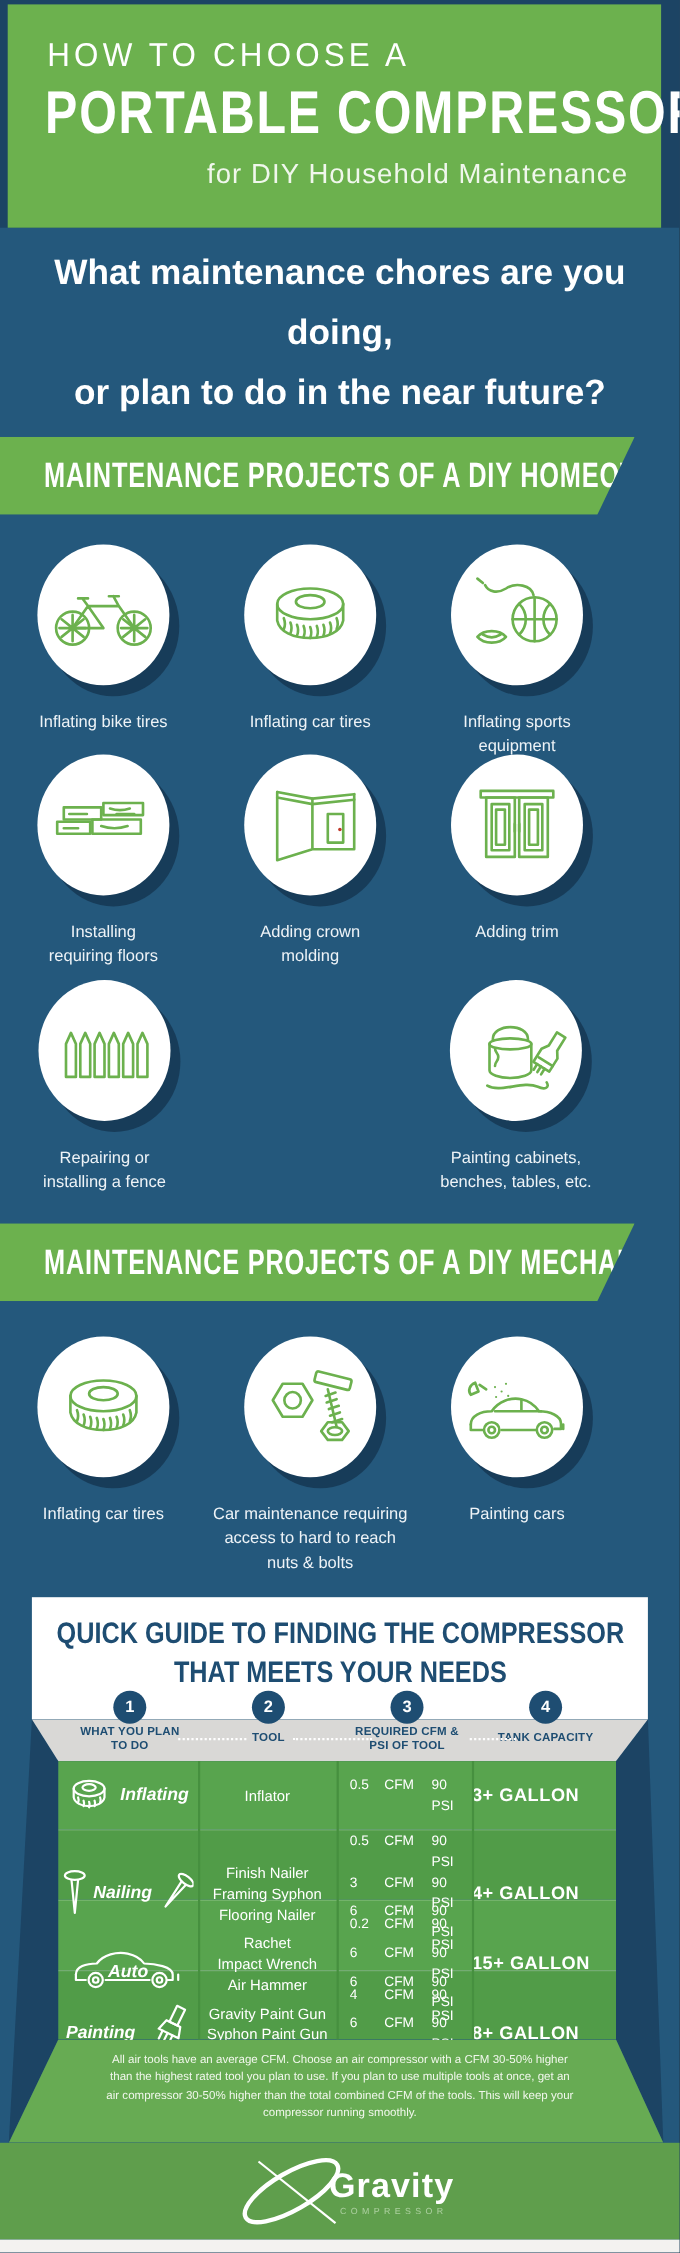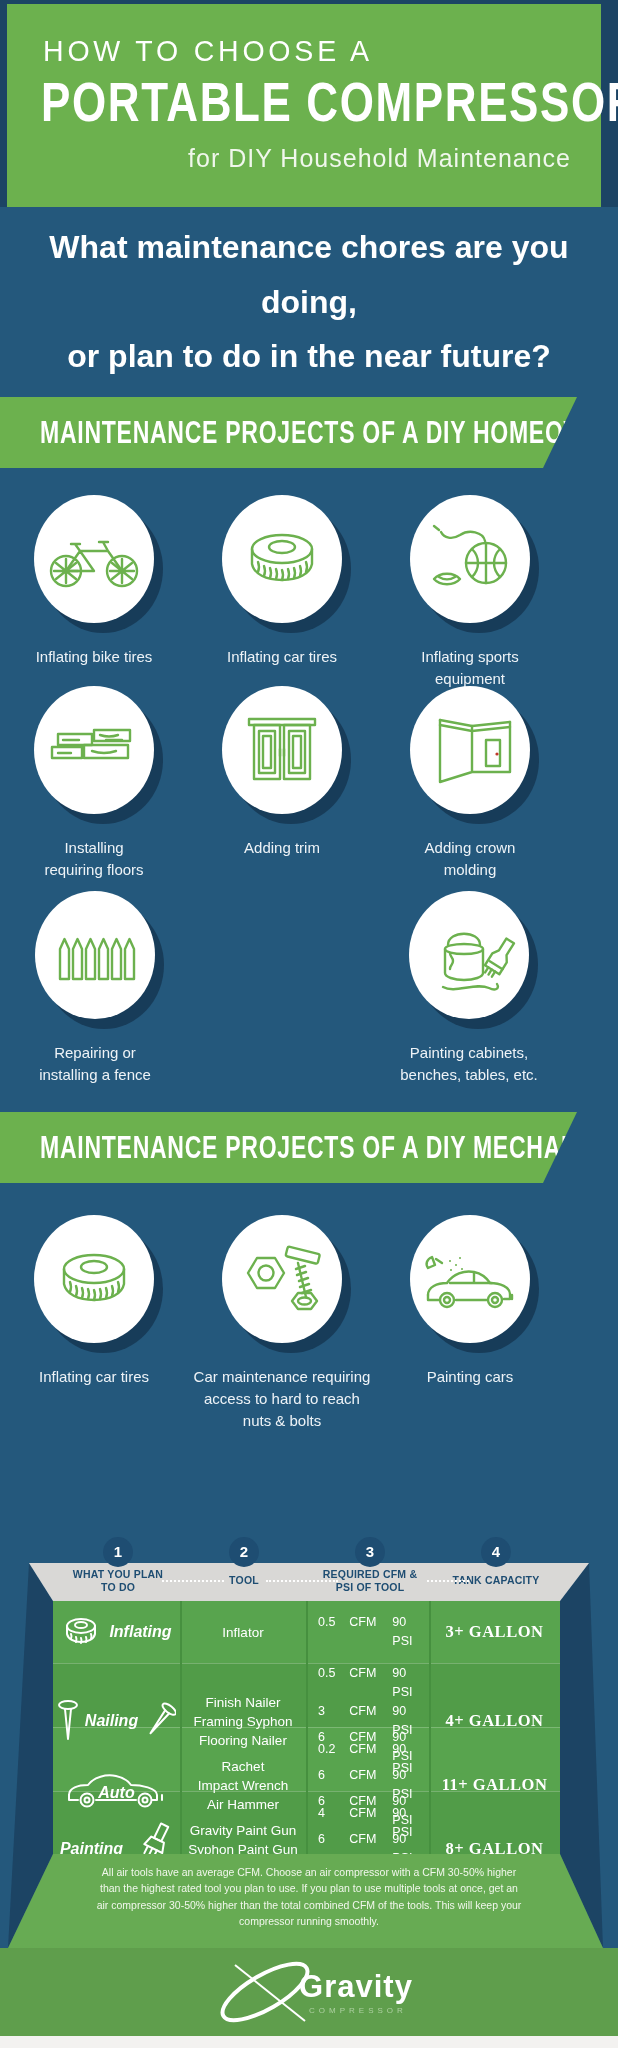--- a/index.html
+++ b/index.html
@@ -54,21 +54,21 @@
   .qg-table{position:absolute;left:53px;top:1601px;width:507px;height:253px;}
   .t-row{display:grid;grid-template-columns:127px 126px 123px 131px;align-items:center;}
   .t-row.alt{background:var(--rowB);} .t-row:not(.alt){background:var(--rowA);}
   .t-row + .t-row{border-top:1px solid rgba(255,255,255,.22);}
   .vsep{position:absolute;top:0;width:2px;height:253px;background:var(--sep);}
   .cat{display:flex;align-items:center;justify-content:center;gap:6px;color:#fff;
        font-size:16px;font-weight:bold;font-style:italic;}
   .tools{text-align:center;color:#fff;font-size:13.5px;line-height:19px;}
   .specs{color:#fff;font-size:12.5px;line-height:19px;padding-left:12px;}
   .spec{display:flex;} .spec .v{width:32px;} .spec .u{width:44px;}
-  .tank{text-align:center;color:#fff;font-size:16.5px;font-weight:bold;letter-spacing:.5px;font-family:Liberation Serif, serif;}
+  .tank{color:#fff;font-size:16.5px;font-weight:bold;letter-spacing:.5px;}
   .qg-floor{position:absolute;left:0;top:1854px;width:618px;height:94px;background:var(--floor);
             clip-path:polygon(53px 0,560px 0,603px 94px,8px 94px);}
   .footnote{width:430px;margin:10px auto 0;text-align:center;color:#f1f7ec;font-size:10.5px;line-height:1.55;}
 
   
   .footer-band{position:absolute;left:0;top:1948px;width:618px;height:88px;background:var(--footerGreen);
                display:flex;align-items:center;justify-content:center;}
   .logo{display:flex;align-items:center;}
   .logo-text{display:flex;flex-direction:column;margin-left:-26px;}
   .brand{color:#fff;font-size:31px;font-weight:bold;letter-spacing:1px;}
@@ -144,47 +144,47 @@
         <svg class="ic" width="96" height="60" viewBox="0 0 96 60" stroke-width="2">
           <rect x="12" y="14" width="34" height="11"></rect>
             <rect x="48" y="10" width="36" height="11"></rect>
           <rect x="6" y="27" width="30" height="11"></rect>
             <rect x="38" y="25" width="44" height="13"></rect>
           <path d="M17 20h16M54 15q9 3 18 0M12 33h13M46 31q12 4 24 0M60 20h16"></path>
         </svg>
       </div>
       <div class="label pre">Installing
 requiring floors</div>
+    </div>
+    <div class="cell">
+      <div class="disc">
+        <svg class="ic" width="88" height="80" viewBox="0 0 88 80" stroke-width="2">
+          <path d="M14 10v62M14 72 46 62M46 16v46M84 12v50M46 62 84 62"></path>
+          <path d="M14 10 46 16M14 15 46 21M46 16 84 12M46 21 84 17"></path>
+          <rect x="60" y="30" width="14" height="26"></rect>
+          <circle cx="71" cy="44" r="1.6" fill="#c0392b" stroke="none"></circle>
+        </svg>
+      </div>
+      <div class="label pre">Adding crown
+molding</div>
     </div>
     <div class="cell">
       <div class="disc">
         <svg class="ic" width="86" height="74" viewBox="0 0 86 74" stroke-width="2">
           <rect x="10" y="6" width="66" height="6"></rect>
           <rect x="15" y="12" width="26" height="54"></rect>
             <rect x="45" y="12" width="26" height="54"></rect>
           <rect x="20" y="18" width="16" height="42"></rect>
             <rect x="50" y="18" width="16" height="42"></rect>
           <rect x="24" y="23" width="8" height="32"></rect>
             <rect x="54" y="23" width="8" height="32"></rect>
           <path d="M41 36v7M45 36v7"></path>
         </svg>
       </div>
       <div class="label pre">Adding trim</div>
-    </div>
-    <div class="cell">
-      <div class="disc">
-        <svg class="ic" width="88" height="80" viewBox="0 0 88 80" stroke-width="2">
-          <path d="M14 10v62M14 72 46 62M46 16v46M84 12v50M46 62 84 62"></path>
-          <path d="M14 10 46 16M14 15 46 21M46 16 84 12M46 21 84 17"></path>
-          <rect x="60" y="30" width="14" height="26"></rect>
-          <circle cx="71" cy="44" r="1.6" fill="#c0392b" stroke="none"></circle>
-        </svg>
-      </div>
-      <div class="label pre">Adding crown
-molding</div>
     </div>
   </div>
 
   <div class="grid" id="grid-home-3">
     <div class="cell">
       <div class="disc">
         <svg class="ic" width="90" height="60" viewBox="0 0 90 60" stroke-width="2">
           <path d="M10 54V24l4.5-10 4.5 10v30z"></path>
             <path d="M23 54V24l4.5-10 4.5 10v30z"></path>
           <path d="M36 54V24l4.5-10 4.5 10v30z"></path>
@@ -269,20 +269,26 @@
       </div>
       <div class="label pre">Painting cars</div>
     </div>
   </div>
 
   <svg class="qg-wedges" viewBox="0 0 618 2048">
     <polygon points="29,1563 53,1601 53,1854 8,1948" fill="#1c4464"></polygon>
     <polygon points="589,1563 560,1601 560,1854 603,1948" fill="#1c4464"></polygon>
   </svg>
 
+  <div class="qg-white">
+    <div class="qg-title">
+        <span class="cond-c pre">QUICK GUIDE TO FINDING THE COMPRESSOR
+THAT MEETS YOUR NEEDS</span>
+      </div>
+  </div>
 
   <div class="qg-gray">
     <div class="g-label pre" style="left:29px;top:5px;">WHAT YOU PLAN
 TO DO</div>
     <div class="g-label" style="left:155px;top:11px;">TOOL</div>
     <div class="g-label pre" style="left:281px;top:5px;">REQUIRED CFM &amp;
 PSI OF TOOL</div>
     <div class="g-label" style="left:407px;top:11px;">TANK CAPACITY</div>
     <div class="dots" style="left:133px;width:62px;"></div>
     <div class="dots" style="left:237px;width:72px;"></div>
@@ -387,21 +393,21 @@
             <span class="v">6</span>
             <span class="u">CFM</span>
             <span>90 PSI</span>
           </div>
         <div class="spec">
             <span class="v">4</span>
             <span class="u">CFM</span>
             <span>90 PSI</span>
           </div>
       </div>
-      <div class="tank">11+ GALLON</div>
+      <div class="tank">15+ GALLON</div>
     </div>
 
     <div class="t-row alt" style="height:63px;">
       <div class="cat">
         <span>Painting</span>
         <svg class="wic" width="44" height="56" viewBox="0 0 44 56">
           <g transform="rotate(26 26 24)">
               <rect x="22" y="2" width="8" height="16"></rect>
               <path d="M19 18h14l3 10H16z"></path>
               <path d="M20 28v8M25 28v8M30 28v8"></path>

